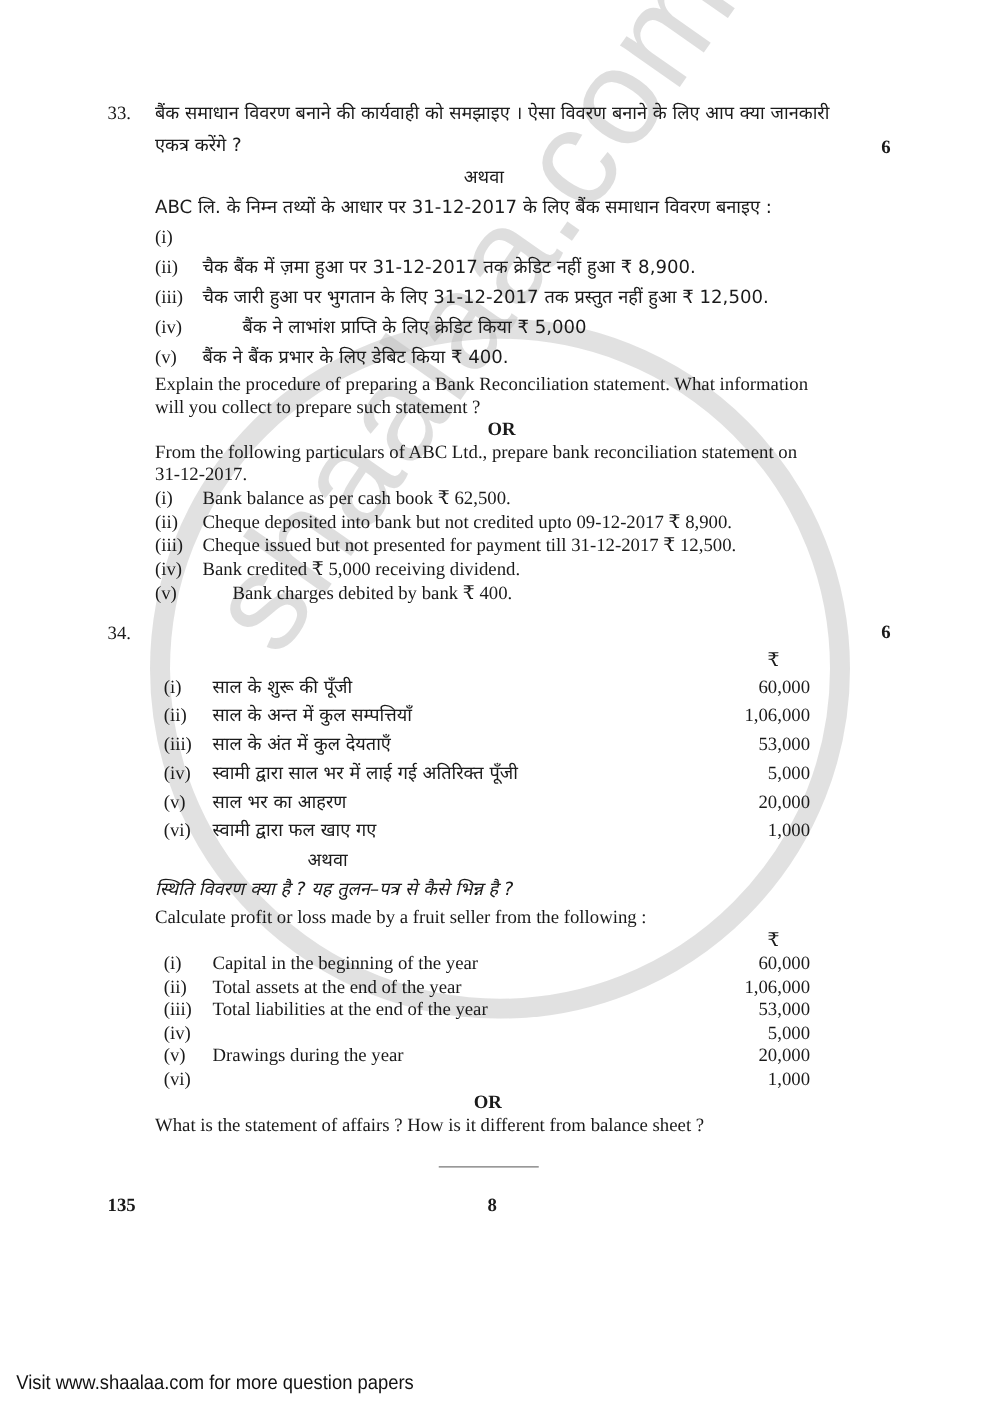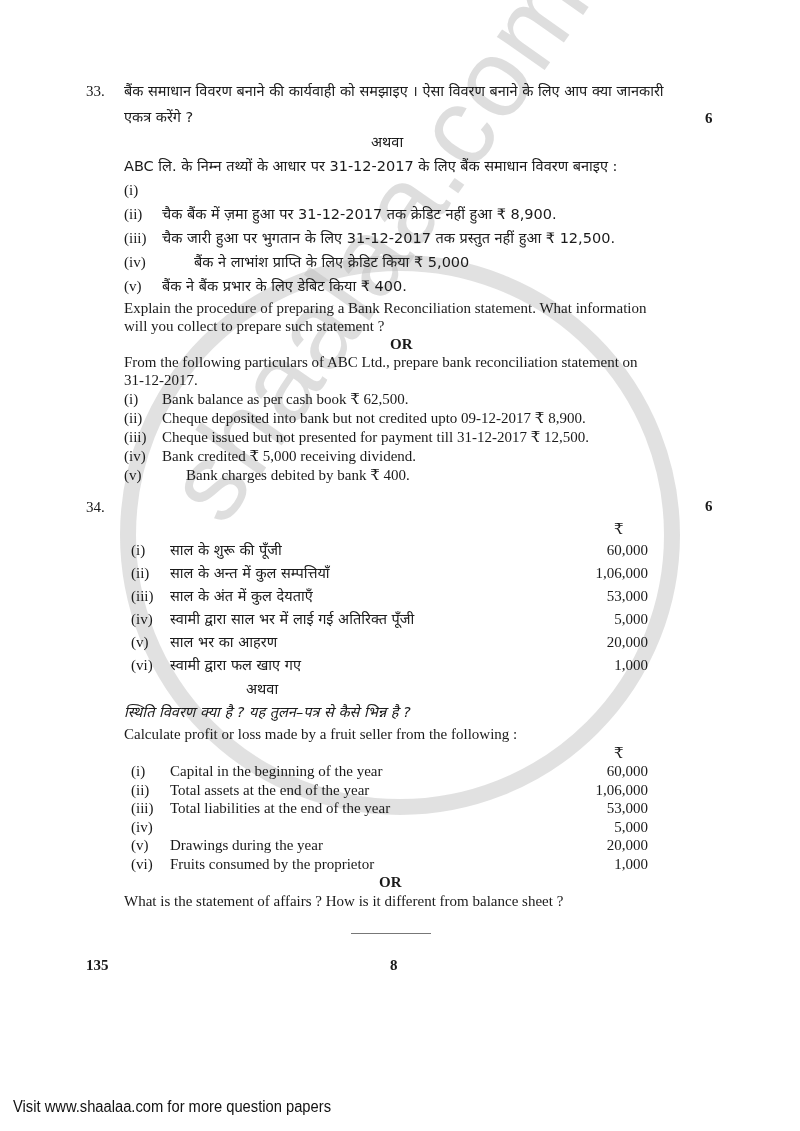--- a/index.html
+++ b/index.html
@@ -100,21 +100,20 @@
   <div class="abs t num" style="right:152px; top:781px;">1,06,000</div>
   <div class="abs t" style="left:131px; top:799px;">(iii)</div>
   <div class="abs t" style="left:170px; top:799px;">Total liabilities at the end of the year</div>
   <div class="abs t num" style="right:152px; top:799px;">53,000</div>
   <div class="abs t" style="left:131px; top:818px;">(iv)</div>
   <div class="abs t num" style="right:152px; top:818px;">5,000</div>
   <div class="abs t" style="left:131px; top:836px;">(v)</div>
   <div class="abs t" style="left:170px; top:836px;">Drawings during the year</div>
   <div class="abs t num" style="right:152px; top:836px;">20,000</div>
   <div class="abs t" style="left:131px; top:855px;">(vi)</div>
-  <div class="abs t" style="left:170px; top:855px;">Fruits consumed by the proprietor</div>
   <div class="abs t num" style="right:152px; top:855px;">1,000</div>
 
   <div class="abs t bold" style="left:379px; top:873px;">OR</div>
   <div class="abs t" style="left:124px; top:892px;">What is the statement of affairs ? How is it different from balance sheet ?</div>
 
   <div class="rule"></div>
   <div class="abs t bold" style="left:86px; top:956px;">135</div>
   <div class="abs t bold" style="left:390px; top:956px;">8</div>
   <div class="footer-link">Visit www.shaalaa.com for more question papers</div>
 </div>

